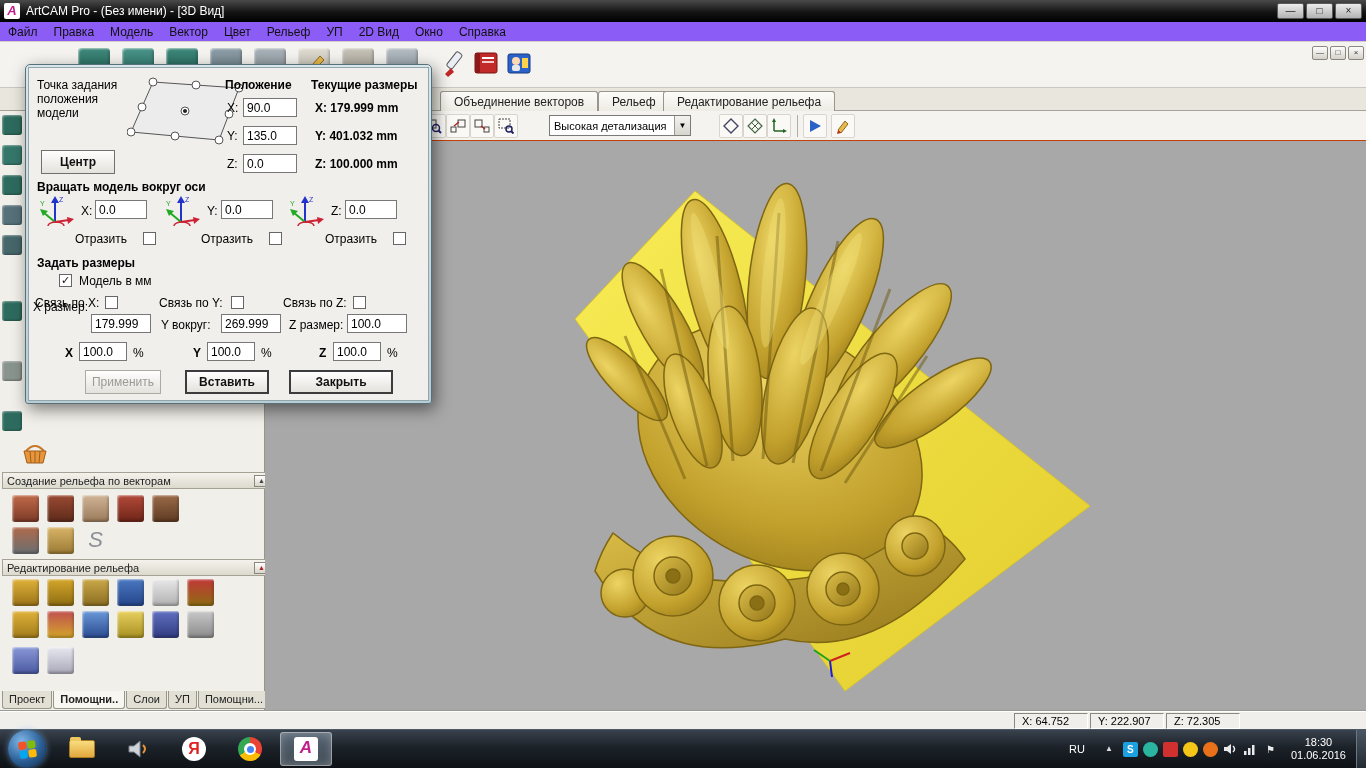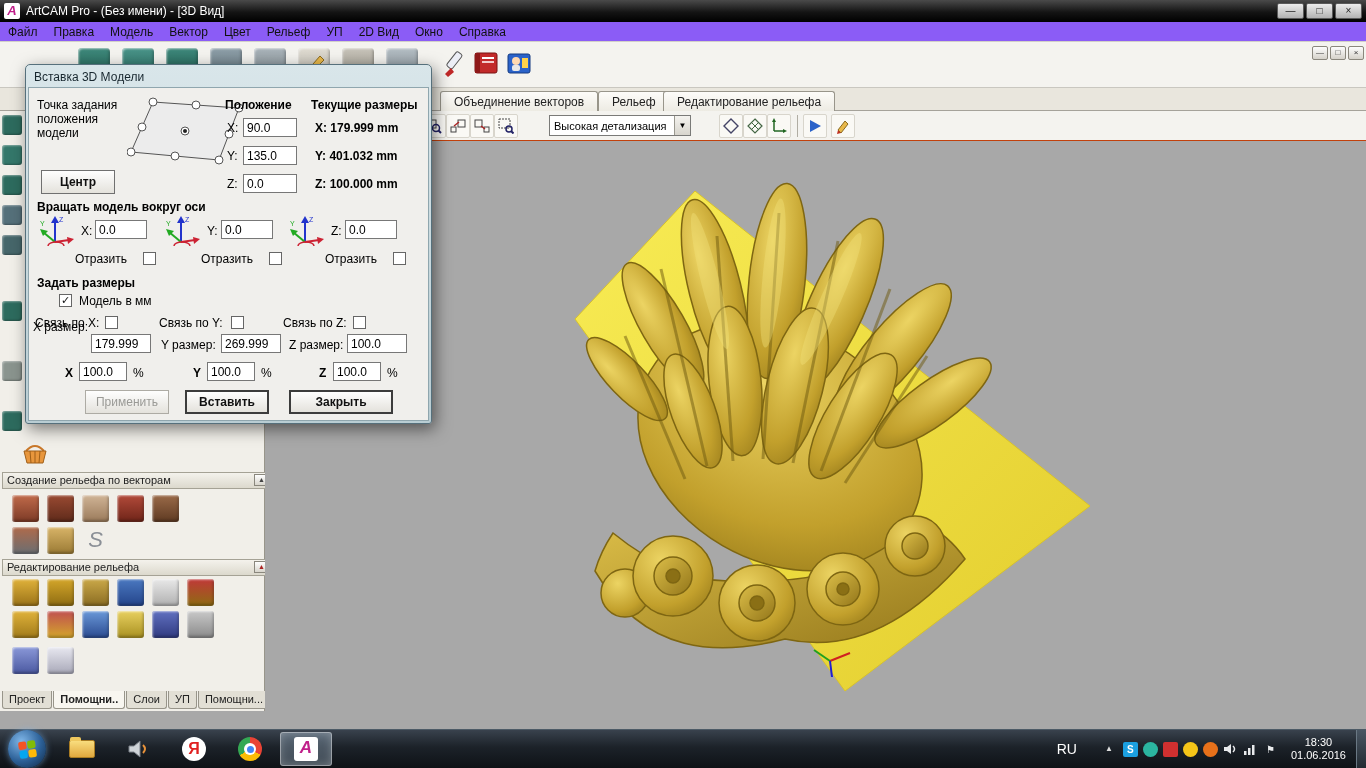--- a/index.html
+++ b/index.html
@@ -29,21 +29,21 @@
 #toolbar2{position:absolute;left:269px;top:111px;width:1101px;height:30px;background:#f4f3ef;border-bottom:1px solid #c2410c}
 .tb2{position:absolute;top:3px;width:24px;height:24px;border:1px solid #d8d5cc;border-radius:2px;display:flex;align-items:center;justify-content:center;background:#faf9f5}
 #detail-dd{position:absolute;left:280px;top:4px;width:142px;height:21px;background:#fff;border:1px solid #7a7a78;font-size:11px;display:flex;align-items:center}
 #detail-dd .ddtext{flex:1;padding-left:4px;white-space:nowrap}
 #detail-dd .ddarrow{width:16px;height:100%;background:linear-gradient(#f4f3ef,#d8d5cd);border-left:1px solid #9a988f;font-size:8px;text-align:center;line-height:19px}
 .vsep{position:absolute;top:4px;width:1px;height:22px;background:#b0ada3}
 
 
 #sidebar{position:absolute;left:0;top:111px;width:265px;height:600px;background:#f1efe9;border-right:1px solid #98958a}
 .strip{position:absolute;left:2px;width:20px;height:20px;border-radius:3px;box-shadow:inset 1px 1px 2px rgba(255,255,255,.4),inset -1px -1px 2px rgba(0,0,0,.3)}
-.shead{position:absolute;left:2px;width:272px;height:17px;background:linear-gradient(#f4f2ec,#dcd9cd);border:1px solid #a5a295;font-size:11px;color:#222;padding:1px 4px;display:flex;align-items:flex-start}
+.shead{position:absolute;left:2px;width:272px;height:17px;background:linear-gradient(#f4f2ec,#dcd9cd);border:1px solid #a5a295;font-size:11px;color:#222;padding:1px 4px;display:flex;align-items:center}
 .shead .sttl{flex:1}
 .sarrow{width:15px;height:12px;background:linear-gradient(#fefefe,#d8d5cc);border:1px solid #8a877d;font-size:7px;line-height:10px;text-align:center;color:#444}
 .tool{position:absolute;width:27px;height:27px;border-radius:3px;box-shadow:inset 1px 1px 2px rgba(255,255,255,.6),inset -1px -2px 3px rgba(0,0,0,.28)}
 .tool.glyph{box-shadow:none;border-radius:0;font-size:22px;font-style:italic;color:#8a8f96;text-align:center;line-height:26px}
 .stabs{position:absolute;left:2px;top:580px;display:flex}
 .stab{height:18px;padding:2px 6px;font-size:11px;background:#e2dfd5;border:1px solid #98958a;border-top:none;border-radius:0 0 3px 3px;margin-right:1px;color:#222;white-space:nowrap}
 .stab.active{background:#f8f6f0;font-weight:bold}
 
 
 #viewport{position:absolute;left:265px;top:141px;width:1101px;height:570px;background:#a8a8a8}
@@ -60,21 +60,21 @@
 .tbtn{width:52px;height:34px;margin-right:4px;display:flex;align-items:center;justify-content:center;border-radius:3px}
 .tbtn.active{background:rgba(190,215,240,.30);border:1px solid rgba(255,255,255,.45);box-shadow:inset 0 0 8px rgba(255,255,255,.25)}
 .folder{position:relative;width:26px;height:18px;background:linear-gradient(#f9dd7e,#e0a83e);border-radius:2px;border:1px solid #a97c22}
 .folder::before{content:"";position:absolute;left:0;top:-4px;width:11px;height:4px;background:#eec75e;border-radius:2px 2px 0 0}
 .ybadge{width:24px;height:24px;border-radius:50%;background:#fff;color:#e02020;font-weight:bold;font-size:16px;line-height:23px;text-align:center}
 .chrome{position:relative;width:24px;height:24px;border-radius:50%;background:conic-gradient(#ea4335 0 33%,#fbbc05 0 66%,#34a853 0 100%)}
 .chrome .cin{position:absolute;left:6px;top:6px;width:12px;height:12px;border-radius:50%;background:#fff}
 .chrome .cdot{position:absolute;left:8.5px;top:8.5px;width:7px;height:7px;border-radius:50%;background:#4285f4}
 .acam{width:24px;height:24px;background:#fff;border-radius:3px;color:#c0208a;font-weight:bold;font-style:italic;font-size:17px;line-height:22px;text-align:center}
 #tray{margin-left:auto;display:flex;align-items:center;color:#fff}
-#tray .lang{font-size:14px;margin-right:24px}
+#tray .lang{font-size:11px;margin-right:16px}
 #tray .chev{width:16px;height:16px;font-size:8px;line-height:16px;text-align:center;color:#ddd;margin-right:6px}
 .tico{width:15px;height:15px;border-radius:2px;margin-right:5px;font-size:10px;line-height:15px;text-align:center;color:#fff;font-weight:bold}
 #clock{font-size:11px;line-height:13px;text-align:center;margin:0 10px 0 8px;color:#fff}
 #showdesk{width:10px;height:39px;background:linear-gradient(#4a5663,#222a31);border-left:1px solid #6a7884}
 
 
 #dialog{position:absolute;left:25px;top:64px;width:407px;background:linear-gradient(#d9e6ea,#b9cdd3);border:1px solid #56707c;border-radius:5px 5px 3px 3px;box-shadow:3px 5px 16px rgba(0,0,0,.5);padding:2px;z-index:40}
 .dlg-titlebar{height:20px;font-size:12px;color:#17262e;padding:3px 6px}
 .dlg-body{position:relative;background:#f0efec;border:1px solid #8fa6ae;height:334px;font-size:12px}
 .lbl{position:absolute;font-size:12px;color:#000;white-space:nowrap}
@@ -347,20 +347,25 @@
         <ellipse cx="566" cy="158" rx="10" ry="72" transform="rotate(24 566 158)"></ellipse>
       </g>
       <g stroke-width="2">
         <line x1="565" y1="520" x2="585" y2="512" stroke="#d02020"></line>
         <line x1="565" y1="520" x2="549" y2="509" stroke="#20a020"></line>
         <line x1="565" y1="520" x2="567" y2="536" stroke="#2020d0"></line>
       </g>
     </svg>
   </div>
 
+  <div id="statusbar">
+    <div class="sseg">X: 64.752</div>
+    <div class="sseg">Y: 222.907</div>
+    <div class="sseg">Z: 72.305</div>
+  </div>
 
   <div id="taskbar">
     <div id="orb">
       <div class="flag">
         <span style="background:#f35325"></span>
           <span style="background:#81bc06"></span>
         <span style="background:#05a6f0"></span>
           <span style="background:#ffba08"></span>
       </div>
     </div>
@@ -410,21 +415,20 @@
       <span class="tico" style="background:transparent;color:#e8eaec;font-weight:normal">⚑</span>
       <div id="clock">
         <div>18:30</div>
         <div>01.06.2016</div>
       </div>
       <div id="showdesk"></div>
     </div>
   </div>
 
   <div id="dialog">
-    <div class="dlg-titlebar">Вставка 3D Модели</div>
     <div class="dlg-body">
 
       <div class="lbl wrap" style="left:8px;top:10px;width:88px">Точка задания положения модели</div>
 
       <svg style="position:absolute;left:98px;top:8px" width="120" height="72">
         <polygon points="26,6 112,12 92,64 4,56" fill="#ececec" stroke="#555"></polygon>
         <circle cx="26" cy="6" r="4" fill="#fff" stroke="#555"></circle>
           <circle cx="112" cy="12" r="4" fill="#fff" stroke="#555"></circle>
         <circle cx="92" cy="64" r="4" fill="#fff" stroke="#555"></circle>
           <circle cx="4" cy="56" r="4" fill="#fff" stroke="#555"></circle>
@@ -509,34 +513,34 @@
 
       <div class="lbl" style="left:6px;top:228px">Связь по X:</div>
       <div class="cb" style="left:76px;top:228px"></div>
       <div class="lbl" style="left:130px;top:228px">Связь по Y:</div>
       <div class="cb" style="left:202px;top:228px"></div>
       <div class="lbl" style="left:254px;top:228px">Связь по Z:</div>
       <div class="cb" style="left:324px;top:228px"></div>
 
       <div class="lbl" style="left:4px;top:232px">X размер:</div>
       <input class="din" style="left: 62px; top: 246px; width: 60px;" value="179.999">
-      <div class="lbl" style="left:132px;top:250px">Y размер:</div>
+      <div class="lbl" style="left:132px;top:250px">Y вокруг:</div>
       <input class="din" style="left: 192px; top: 246px; width: 60px;" value="269.999">
       <div class="lbl" style="left:260px;top:250px">Z размер:</div>
       <input class="din" style="left: 318px; top: 246px; width: 60px;" value="100.0">
 
       <div class="lbl bold" style="left:36px;top:278px">X</div>
       <input class="din" style="left: 50px; top: 274px; width: 48px;" value="100.0">
       <div class="lbl" style="left:104px;top:278px">%</div>
       <div class="lbl bold" style="left:164px;top:278px">Y</div>
       <input class="din" style="left: 178px; top: 274px; width: 48px;" value="100.0">
       <div class="lbl" style="left:232px;top:278px">%</div>
       <div class="lbl bold" style="left:290px;top:278px">Z</div>
       <input class="din" style="left: 304px; top: 274px; width: 48px;" value="100.0">
       <div class="lbl" style="left:358px;top:278px">%</div>
 
-      <button class="dlg-btn disabled" style="left:56px;top:302px;width:84px">Применить</button>
+      <button class="dlg-btn disabled" style="left:56px;top:302px;width:76px">Применить</button>
       <button class="dlg-btn default" style="left:156px;top:302px;width:84px">Вставить</button>
       <button class="dlg-btn default" style="left:260px;top:302px;width:104px">Закрыть</button>
     </div>
   </div>
 
 </div>
 
 </body></html>

